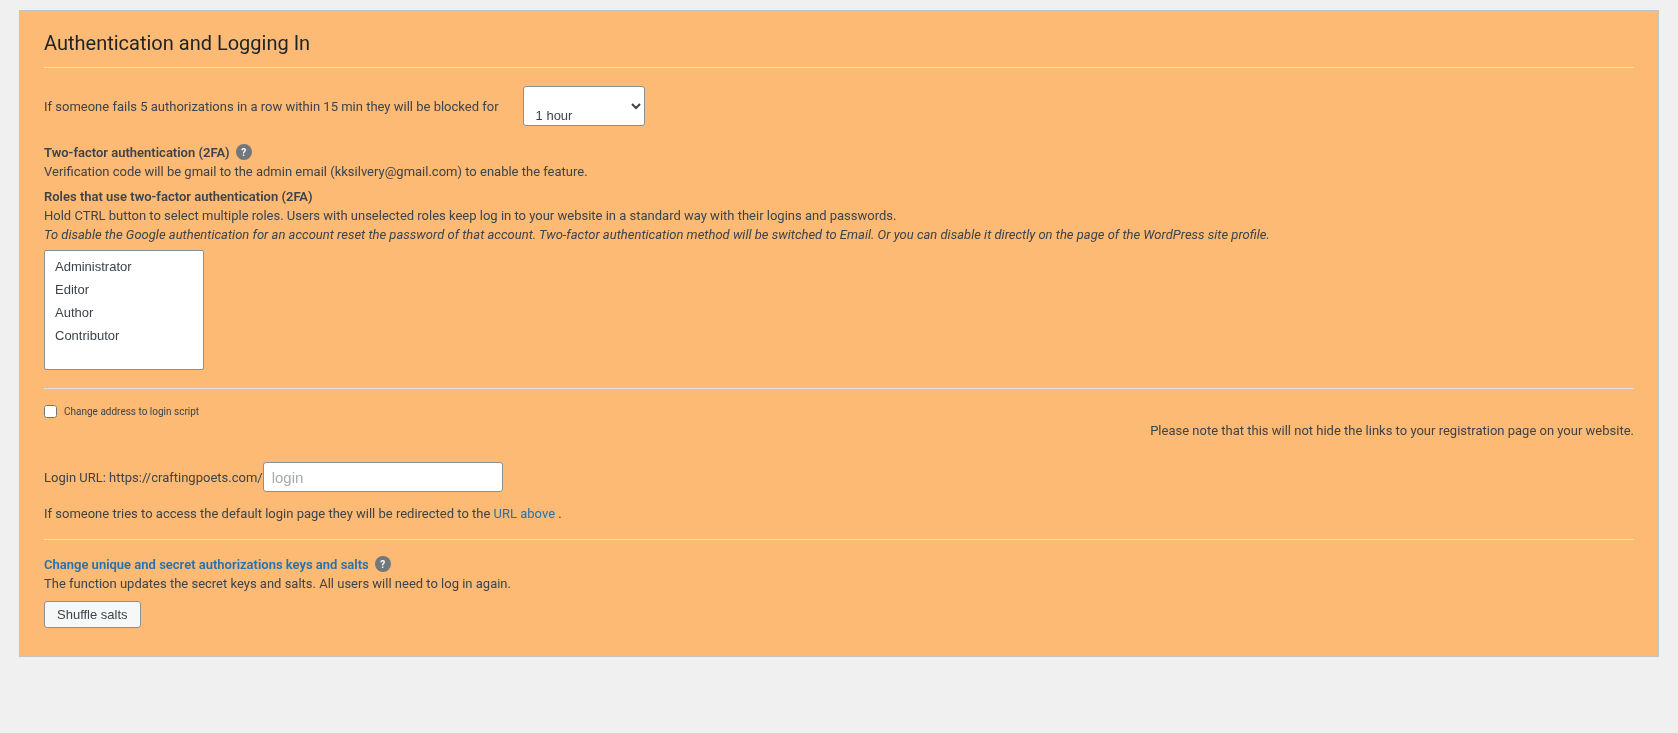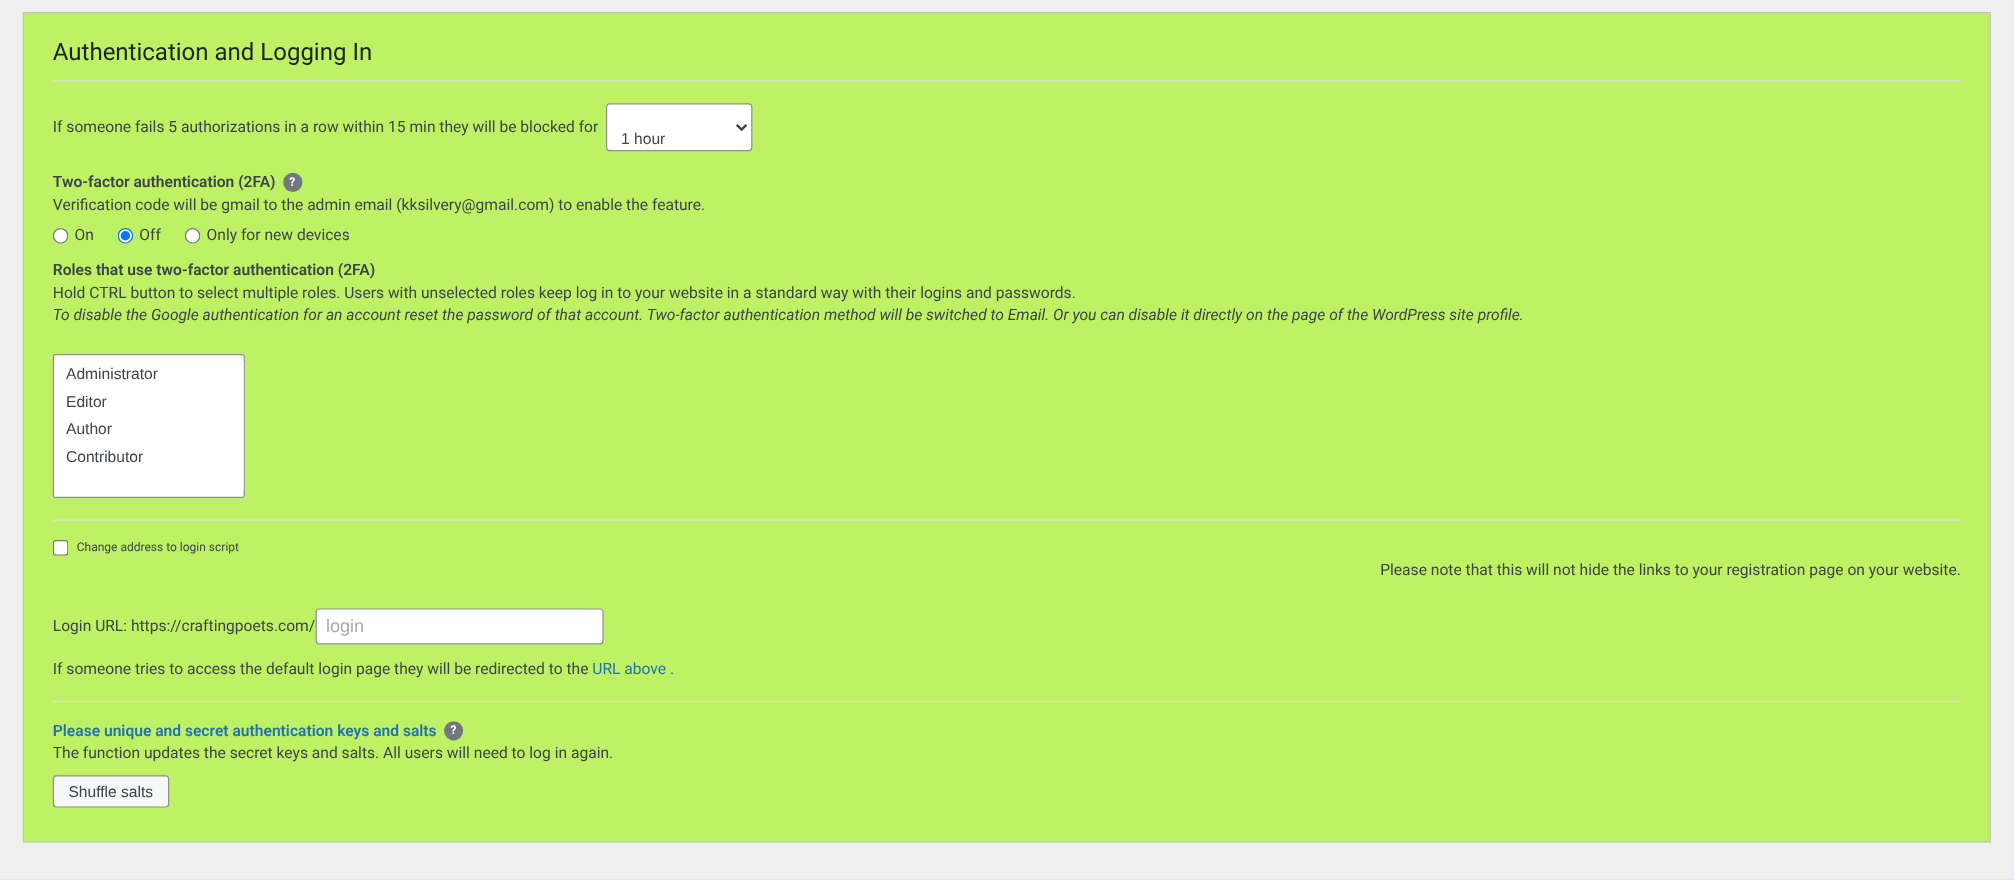--- a/index.html
+++ b/index.html
@@ -3,21 +3,21 @@
   <meta charset="utf-8">
   <style>
     * { box-sizing: border-box; margin: 0; padding: 0; }
     body {
       font-family: -apple-system, BlinkMacSystemFont, "Segoe UI", Roboto, sans-serif;
       font-size: 13px;
       color: #3c434a;
       background: #f0f0f1;
     }
     .page-container {
-      background: #bef264;
+      background: #fdba74;
       border: 1px solid #c3c4c7;
       padding: 20px 24px 28px 24px;
       max-width: 1640px;
       margin: 10px auto;
     }
     .page-title {
       font-size: 20px;
       font-weight: 400;
       color: #1d2327;
       margin-bottom: 18px;
@@ -41,20 +41,21 @@
     select.duration-select {
       border: 1px solid #8c8f94;
       border-radius: 3px;
       padding: 20px 28px 4px 8px;
       font-size: 13px;
       color: #3c434a;
       background: #fff;
       appearance: auto;
       cursor: pointer;
       height: 40px;
+      margin-left: 18px;
     }
     .tfa-header {
       display: flex;
       align-items: center;
       gap: 6px;
       margin-bottom: 4px;
     }
     .tfa-title {
       font-weight: 600;
       font-size: 13px;
@@ -105,21 +106,21 @@
     .roles-desc {
       font-size: 13px;
       color: #3c434a;
       margin-bottom: 4px;
       max-width: 1000px;
     }
     .roles-desc-italic {
       font-size: 13px;
       color: #3c434a;
       font-style: italic;
-      margin-bottom: 24px;
+      margin-bottom: 8px;
       max-width: 1400px;
     }
     .roles-listbox {
       border: 1px solid #8c8f94;
       border-radius: 2px;
       width: 160px;
       background: #fff;
       padding: 4px 0;
     }
     .roles-listbox select {
@@ -262,34 +263,20 @@
     </div>
   </div>
 
   <div class="section-block">
     <div class="tfa-header">
       <span class="tfa-title">Two-factor authentication (2FA)</span>
       <span class="help-icon">?</span>
     </div>
     <p class="tfa-description">Verification code will be gmail to the admin email (kksilvery@gmail.com) to enable the feature.</p>
 
-    <div class="radio-group">
-      <label class="radio-option">
-        <input type="radio" name="tfa" value="on" style="">
-        <span>On</span>
-      </label>
-      <label class="radio-option">
-        <input type="radio" name="tfa" value="off" checked="" style="">
-        <span>Off</span>
-      </label>
-      <label class="radio-option">
-        <input type="radio" name="tfa" value="new_devices" style="">
-        <span>Only for new devices</span>
-      </label>
-    </div>
 
     <div class="roles-section">
       <p class="roles-title">Roles that use two-factor authentication (2FA)</p>
       <p class="roles-desc">Hold CTRL button to select multiple roles. Users with unselected roles keep log in to your website in a standard way with their logins and passwords.</p>
       <p class="roles-desc-italic">To disable the Google authentication for an account reset the password of that account. Two-factor authentication method will be switched to Email. Or you can disable it directly on the page of the WordPress site profile.</p>
       <div class="roles-listbox">
         <select multiple="" size="4">
           <option>Administrator</option>
           <option>Editor</option>
           <option>Author</option>
@@ -317,20 +304,20 @@
       <span>If someone tries to access the default login page they will be redirected to the</span>
       <span class="highlight">URL above</span>
       <span>.</span>
     </p>
   </div>
 
   <hr class="divider">
 
   <div class="keys-section">
     <div class="keys-header">
-      <span class="keys-title">Please unique and secret authentication keys and salts</span>
+      <span class="keys-title">Change unique and secret authorizations keys and salts</span>
       <span class="help-icon">?</span>
     </div>
     <p class="keys-desc">The function updates the secret keys and salts. All users will need to log in again.</p>
     <button class="btn-shuffle">Shuffle salts</button>
   </div>
 
 </div>
 
 </body></html>

